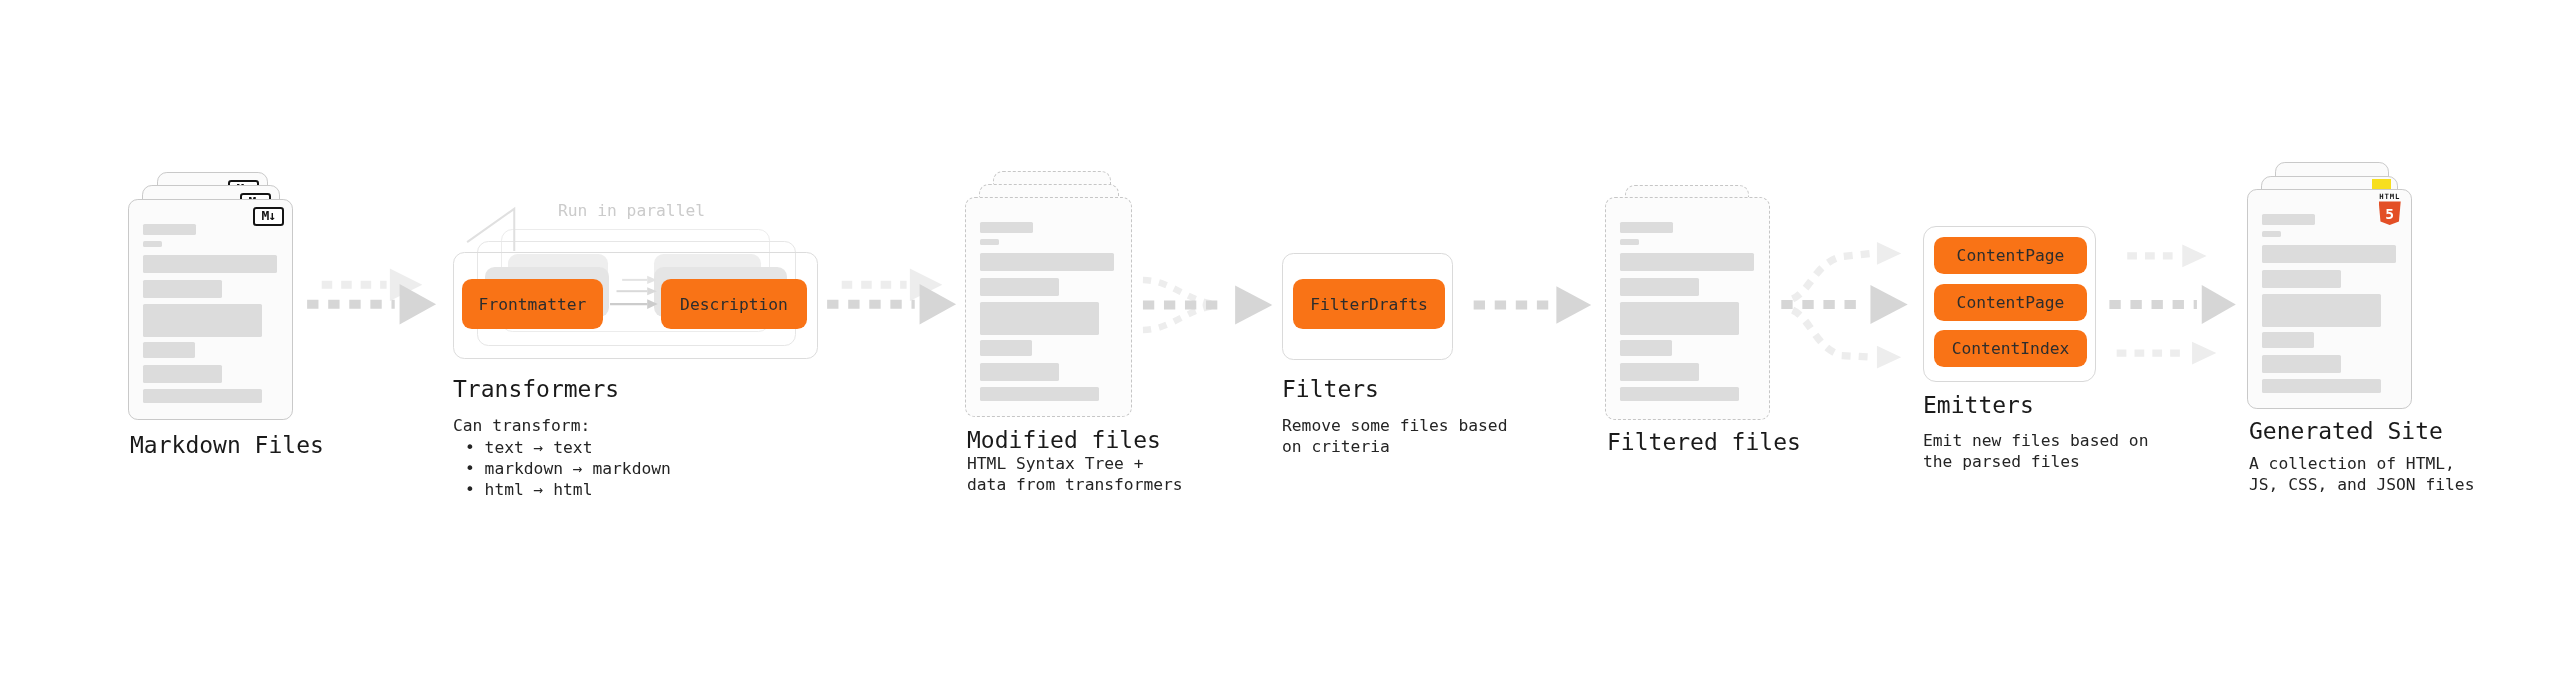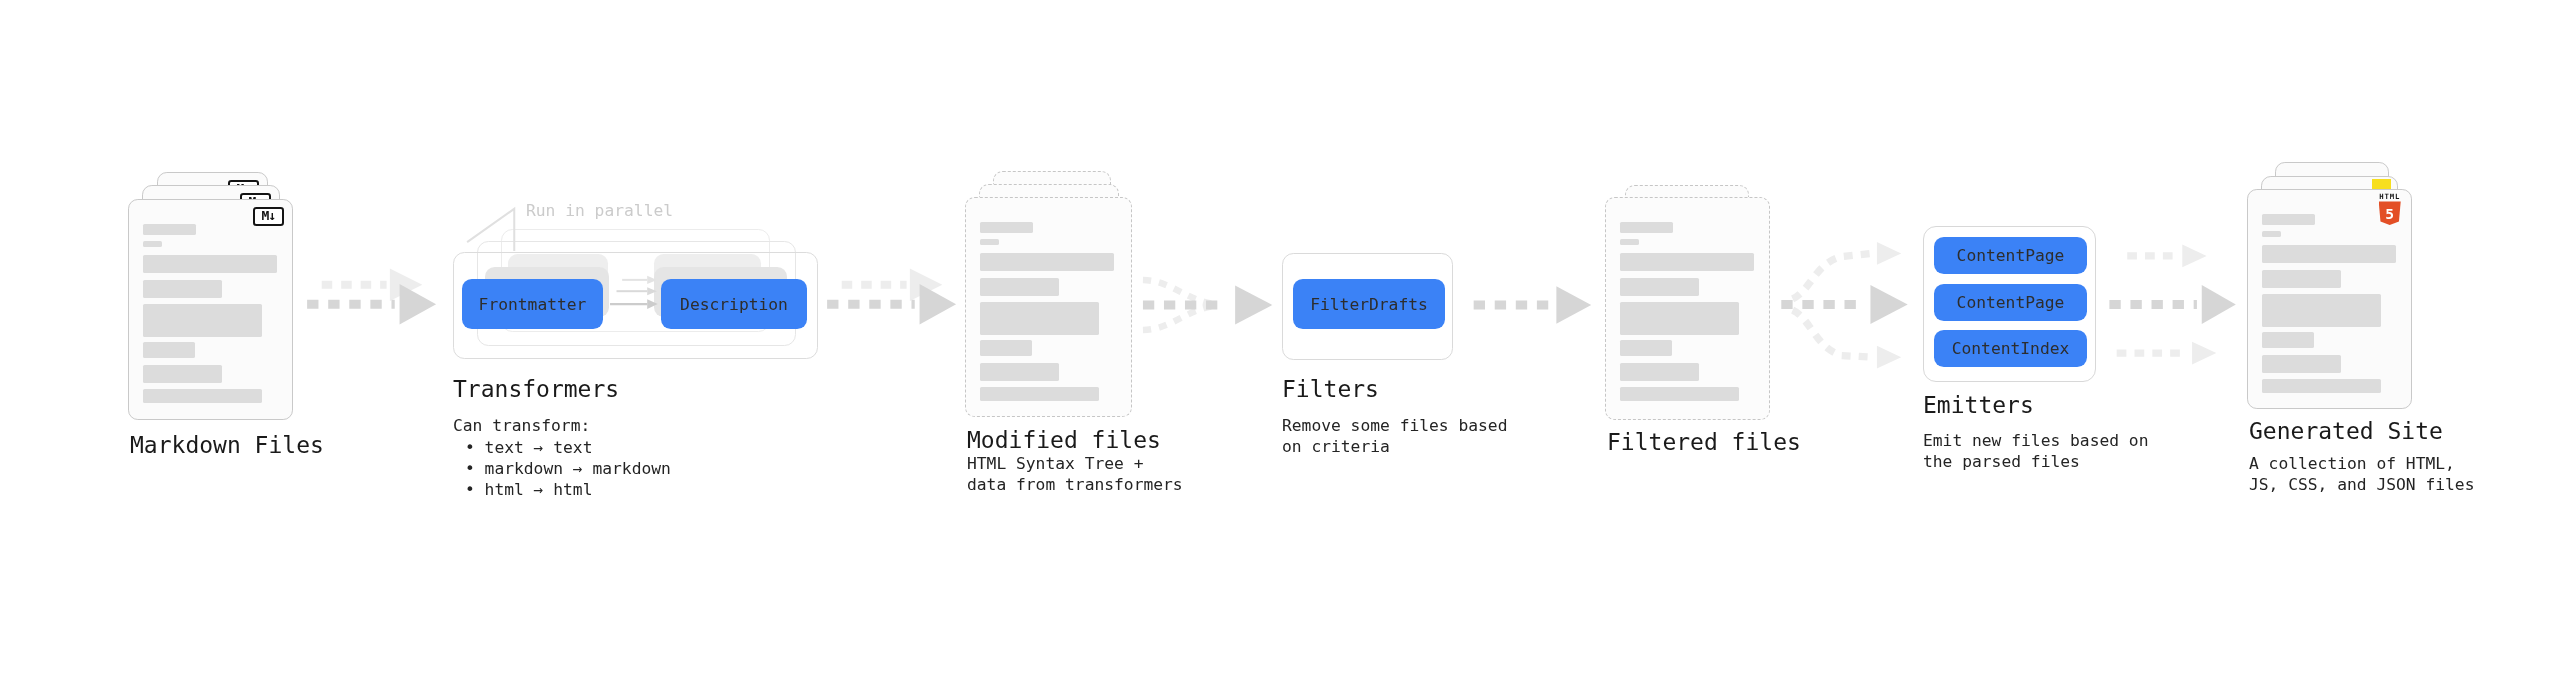--- a/index.html
+++ b/index.html
@@ -68,38 +68,38 @@
     border:1.6px solid #dcdcdc;
     border-radius:11.4px;
     box-sizing:border-box;
     background:transparent;
   }
   .frame.filled{background:#ffffff;}
   .frame.ghosted1{border-color:#e6e6e6;}
   .frame.ghosted2{border-color:#ececec;}
   .pill{
     position:absolute;
-    background:#3b82f6;border-radius:9.8px;
+    background:#f97316;border-radius:9.8px;
     display:flex;align-items:center;justify-content:center;
     font-size:16.3px;color:#2d2d2d;white-space:nowrap;
   }
   .pill.ghost1{background:#e5e5e5;}
   .pill.ghost2{background:#eeeeee;}
   
   .stage-title{
     position:absolute;font-size:23px;color:#1a1a1a;
     line-height:26px;white-space:nowrap;
   }
   .stage-desc{
     position:absolute;font-size:16.3px;color:#242424;
     line-height:21px;white-space:pre-line;
   }
   .bullet-line{font-size:16.3px;color:#242424;line-height:21px;white-space:pre;}
   .callout-label{
-    position:absolute;font-size:16.3px;color:#cbcbcb;white-space:nowrap;
+    position:absolute;font-size:16.3px;color:#cbcbcb;white-space:nowrap;margin-left:32px;
   }
   .arrow-svg{position:absolute;}
 </style>
 </head>
 <body>
 
 <div class="canvas">
 
   <div>
     <div class="doc" style="left:157px;top:172px;width:111px;height:221px;">

